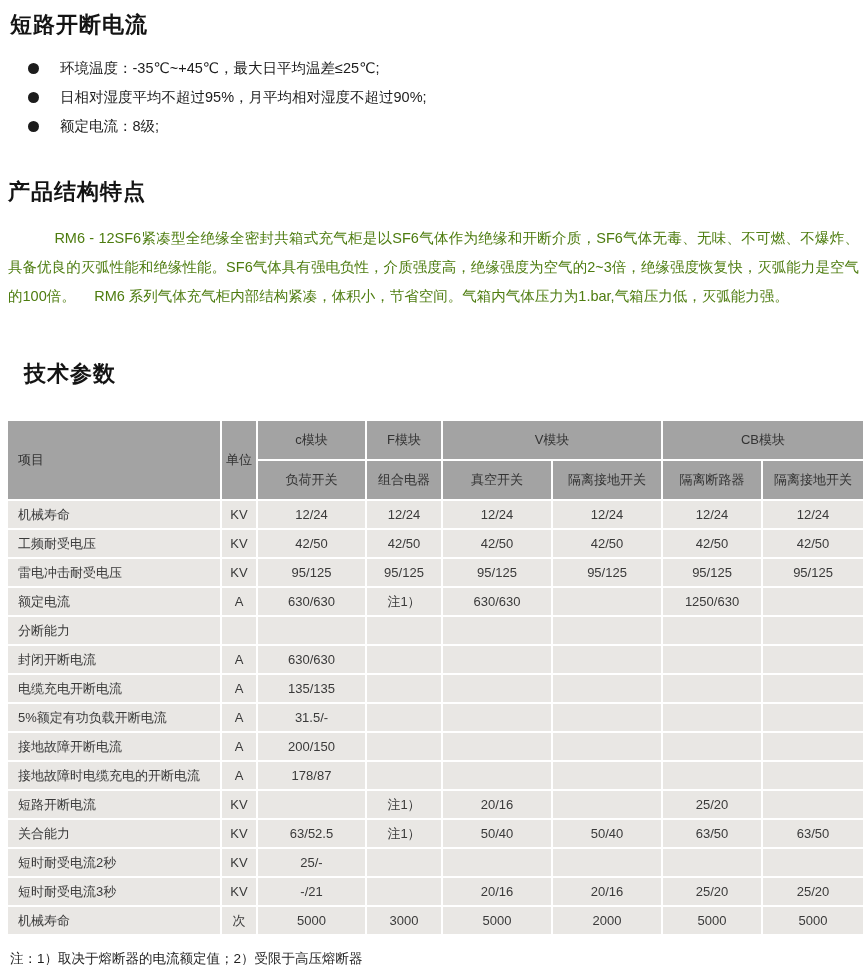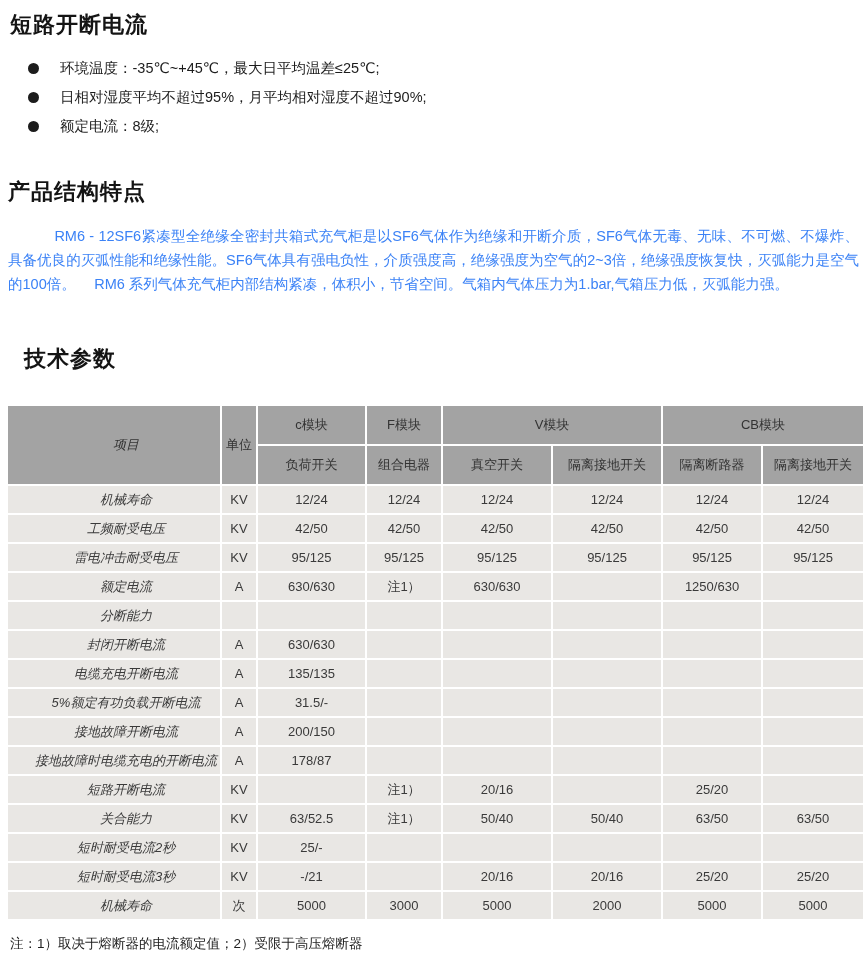--- a/index.html
+++ b/index.html
@@ -39,22 +39,22 @@
     width: 11px; height: 11px;
     border-radius: 50%;
     background: #1c1c1c;
     margin: 0 21px 0 20px;
     flex: 0 0 11px;
   }
 
   .struct-paragraph {
     margin: 17px 0 0 0;
     font-size: 14.5px;
-    line-height: 24px;
-    color: #3b82f6;
+    line-height: 29px;
+    color: #4d7c0f;
     text-align: justify;
     text-indent: 3.2em;
   }
 
   table.params {
     margin-top: 30px;
     border-collapse: separate;
     border-spacing: 2px;
     table-layout: fixed;
     width: 859px;
@@ -73,23 +73,22 @@
   table.params thead th {
     background: #a3a3a3;
     height: 38px;
     color: #333333;
   }
   table.params tbody th, table.params tbody td {
     background: #e9e7e4;
     height: 27px;
   }
   table.params .c-item {
-    text-align: center;
-    padding-left: 24px;
-    font-style: italic;
+    text-align: left;
+    padding-left: 10px;
   }
 
   .note {
     margin: 0;
     padding-left: 2px;
     font-size: 13.5px;
     line-height: 28px;
     color: #1e1e1e;
   }
   .notes-block { margin-top: 9px; }

